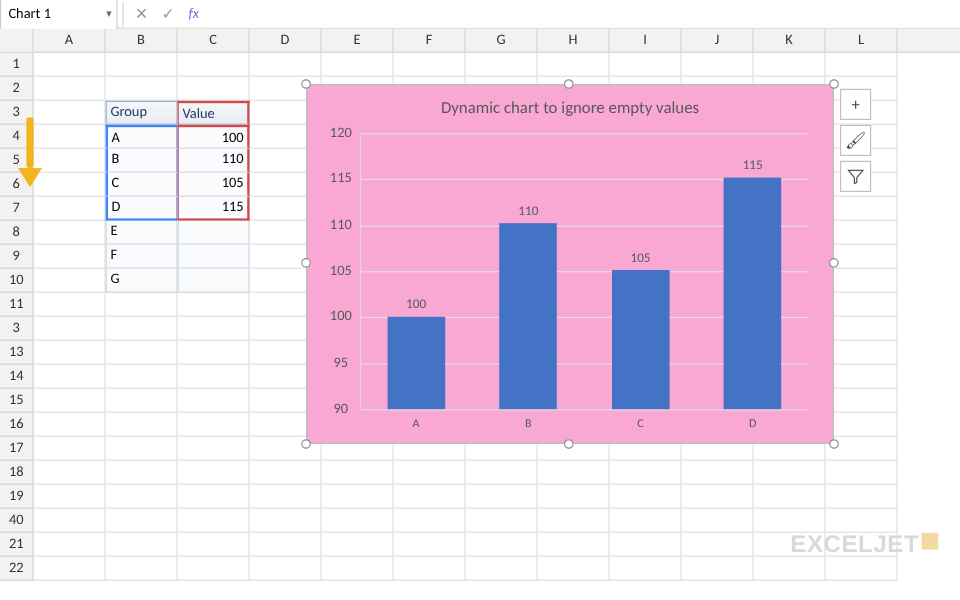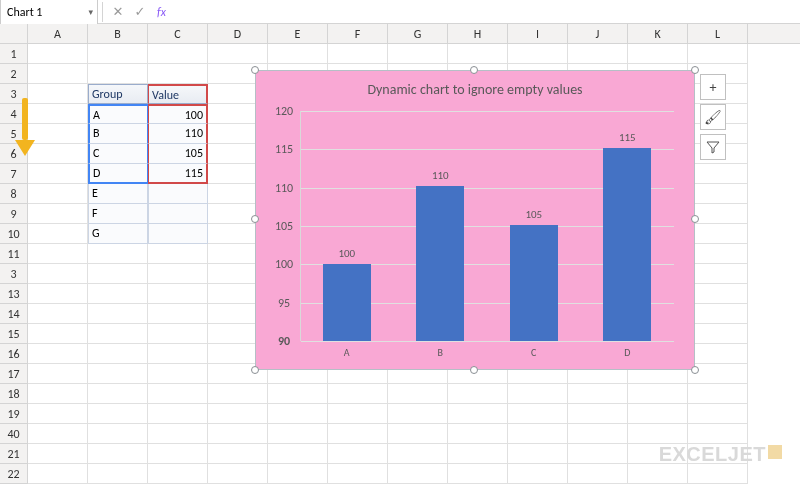--- a/index.html
+++ b/index.html
@@ -687,21 +687,21 @@
     <div class="chart-handle ch-tr"></div>
     <div class="chart-handle ch-ml"></div>
     <div class="chart-handle ch-mr"></div>
     <div class="chart-handle ch-bl"></div>
     <div class="chart-handle ch-bm"></div>
     <div class="chart-handle ch-br"></div>
     <div class="chart-title">Dynamic chart to ignore empty values</div>
     <div class="plot">
       <div class="plot-grid" id="plotgrid">
           <div class="gline" style="top: 100%;"></div>
-          <div class="ylab" style="top: 100%; font-weight: bold;">90</div>
+          <div class="ylab" style="top: 100%;">90</div>
           <div class="gline" style="top: 83.3333%;"></div>
           <div class="ylab" style="top: 83.3333%;">95</div>
           <div class="gline" style="top: 66.6667%;"></div>
           <div class="ylab" style="top: 66.6667%;">100</div>
           <div class="gline" style="top: 50%;"></div>
           <div class="ylab" style="top: 50%;">105</div>
           <div class="gline" style="top: 33.3333%;"></div>
           <div class="ylab" style="top: 33.3333%;">110</div>
           <div class="gline" style="top: 16.6667%;"></div>
           <div class="ylab" style="top: 16.6667%;">115</div>

